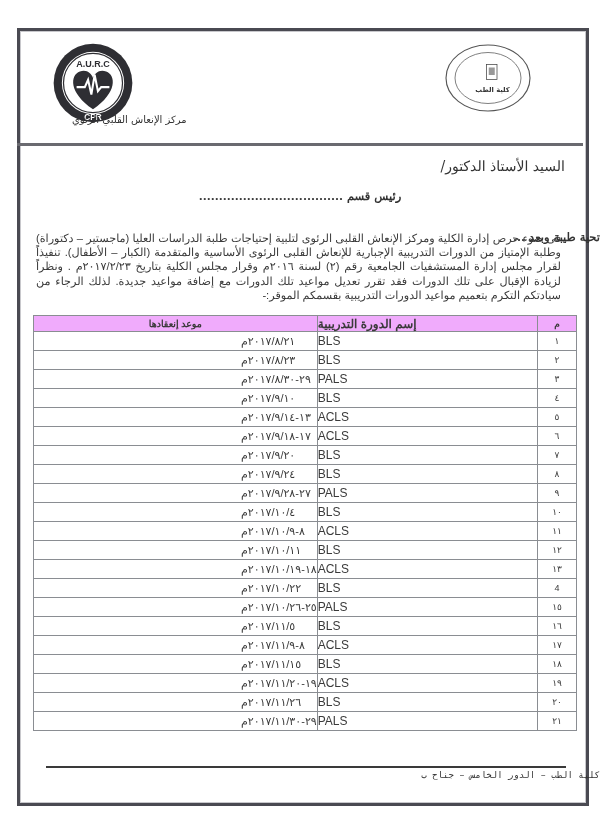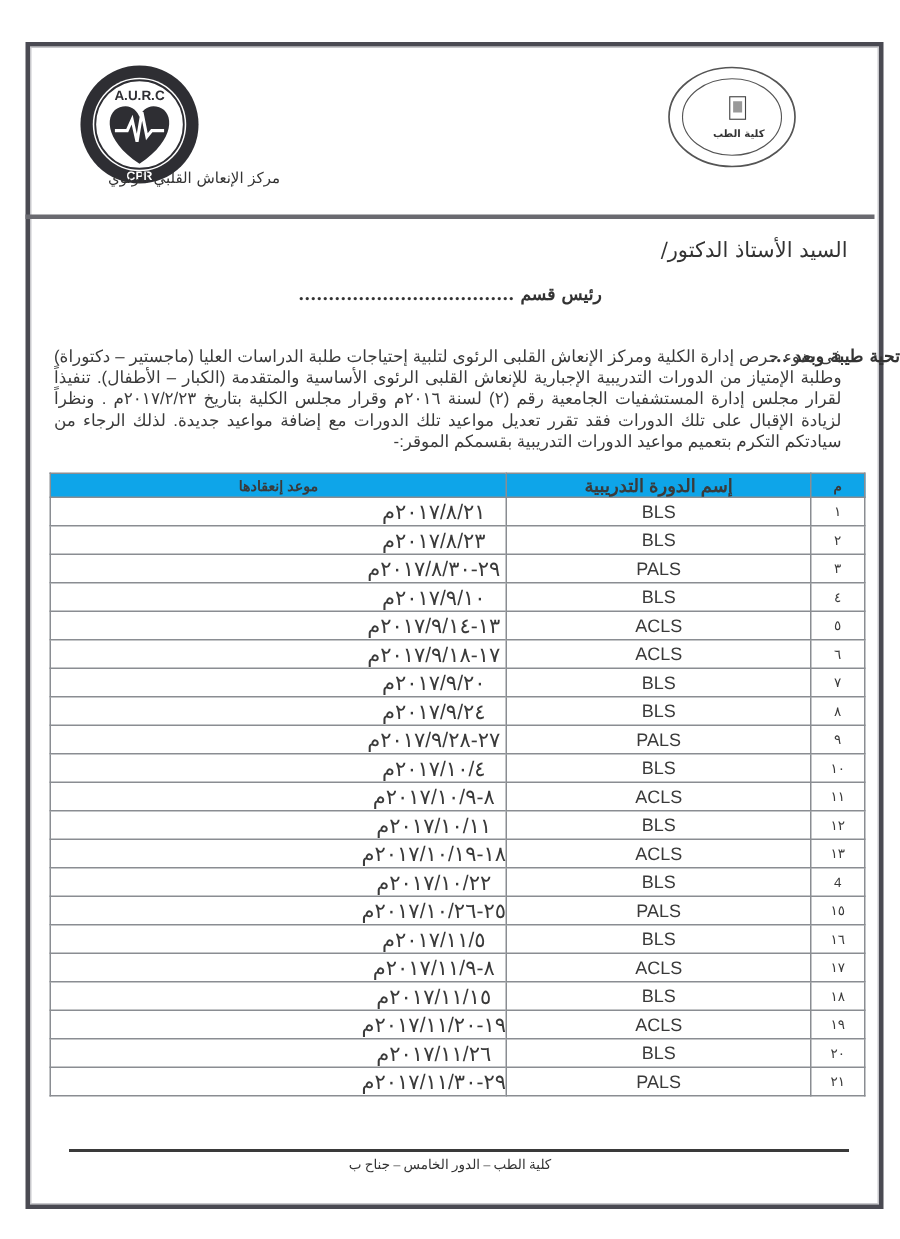--- a/index.html
+++ b/index.html
@@ -43,32 +43,32 @@
     text-align-last: right;
   }
   table.schedule {
     position: absolute; left: 33px; top: 315px; width: 544px; border-collapse: collapse; direction: rtl;
     font-family: "Liberation Sans", sans-serif;
   }
   table.schedule th, table.schedule td {
     border: 1.5px solid #8a8d92; height: 18px; padding: 0; font-size: 11px; color: #3a3a3a;
   }
   table.schedule th {
-    background: #0ea5e9; font-weight: bold; font-size: 9.5px; height: 15px;
+    background: #f0abfc; font-weight: bold; font-size: 9.5px; height: 15px;
   }
   .col-num { width: 44px; text-align: center; font-size: 9px !important; }
-  .col-course { width: 258px; text-align: center; font-size: 12px !important; }
+  .col-course { width: 258px; text-align: left; font-size: 12px !important; }
   .date-cell { text-align: left !important; }
-  .date-inner { display: block; text-align: center; padding-left: 207px; direction: rtl; font-size: 14px; }
+  .date-inner { display: block; text-align: left; padding-left: 207px; direction: rtl; font-size: 11px; }
   .footer-line {
     position: absolute; left: 46px; top: 766px; width: 520px; height: 2px; background: #3a3a3a;
   }
   .footer {
-    position: absolute; left: 0; right: 0; top: 771px; text-align: center; direction: rtl;
-    font-family: Liberation Serif, serif; font-size: 9px; line-height: 10.5px; color: #333;
+    position: absolute; left: 0; right: 0; top: 771px; text-align: right; direction: rtl;
+    font-family: Liberation Mono, monospace; font-size: 9px; line-height: 10.5px; color: #333;
   }
   .footer .f-last { font-size: 10px; }
 </style>
 </head>
 <body>
 
 <div class="frame"></div>
 <div class="header-box"></div>
 
 <svg class="logo-left" viewBox="0 0 100 100">

